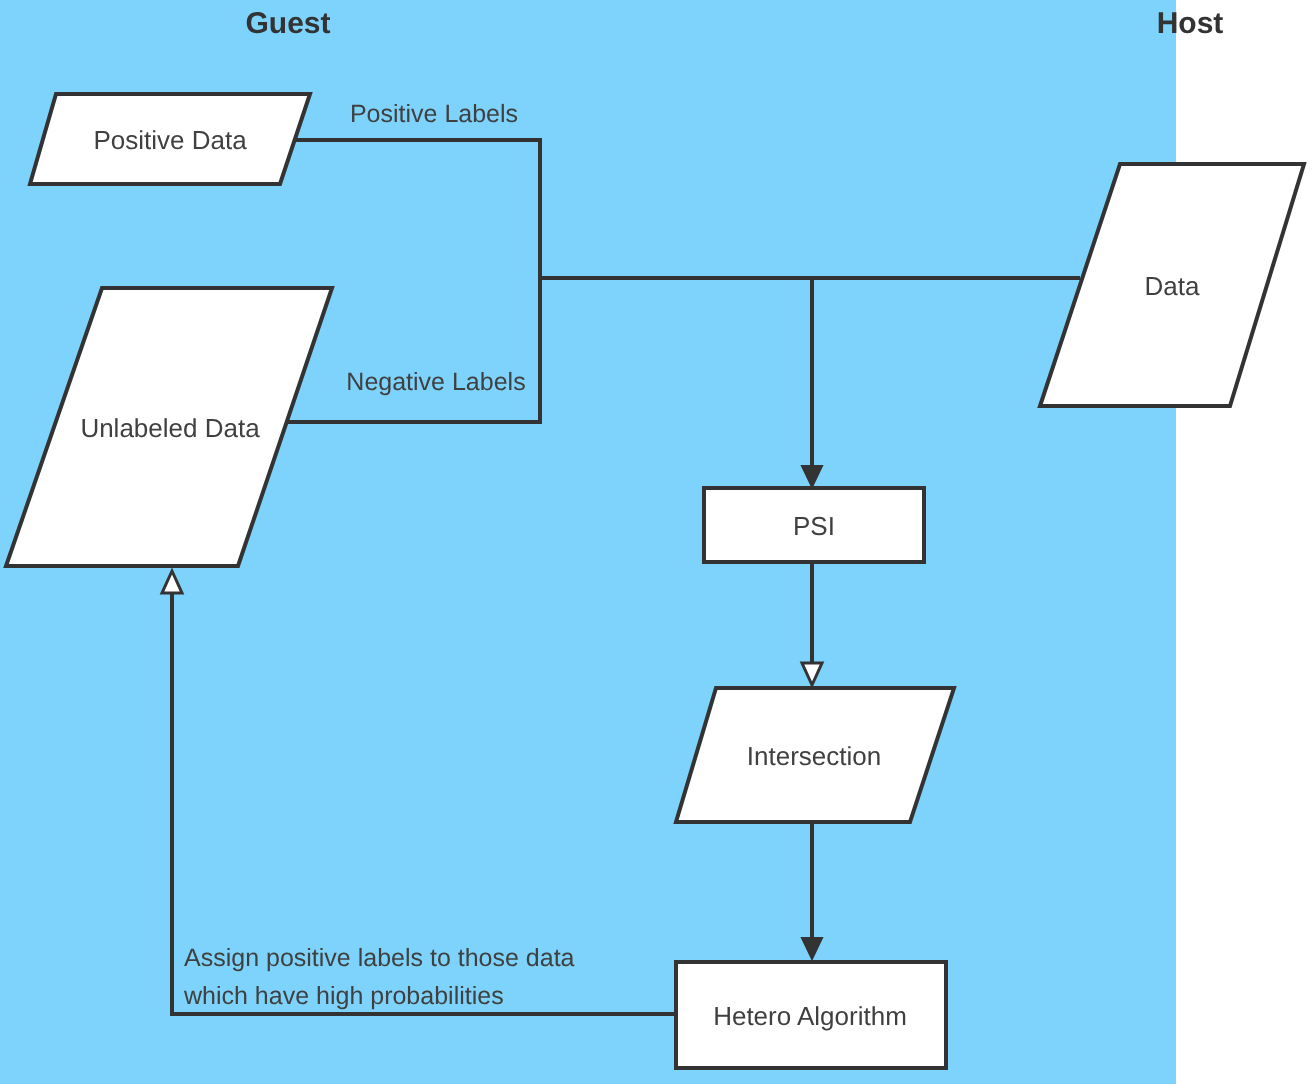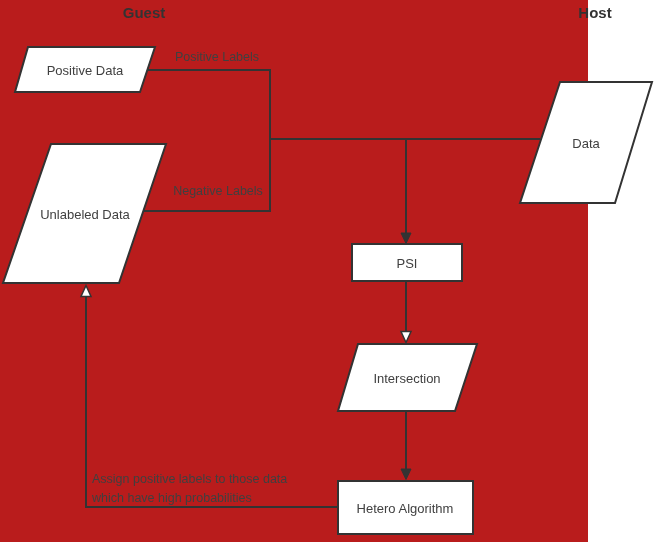--- a/index.html
+++ b/index.html
@@ -4,21 +4,21 @@
 <style>
   html, body {
     margin: 0;
     padding: 0;
     background: #ffffff;
   }
   .stage {
     position: relative;
     width: 588px;
     height: 542px;
-    background: #b91c1c;
+    background: #7dd3fc;
     font-family: "Liberation Sans", sans-serif;
   }
   svg { display: block; }
   .shape {
     fill: #ffffff;
     stroke: #333333;
     stroke-width: 2;
     stroke-linejoin: miter;
   }
   .edge {

